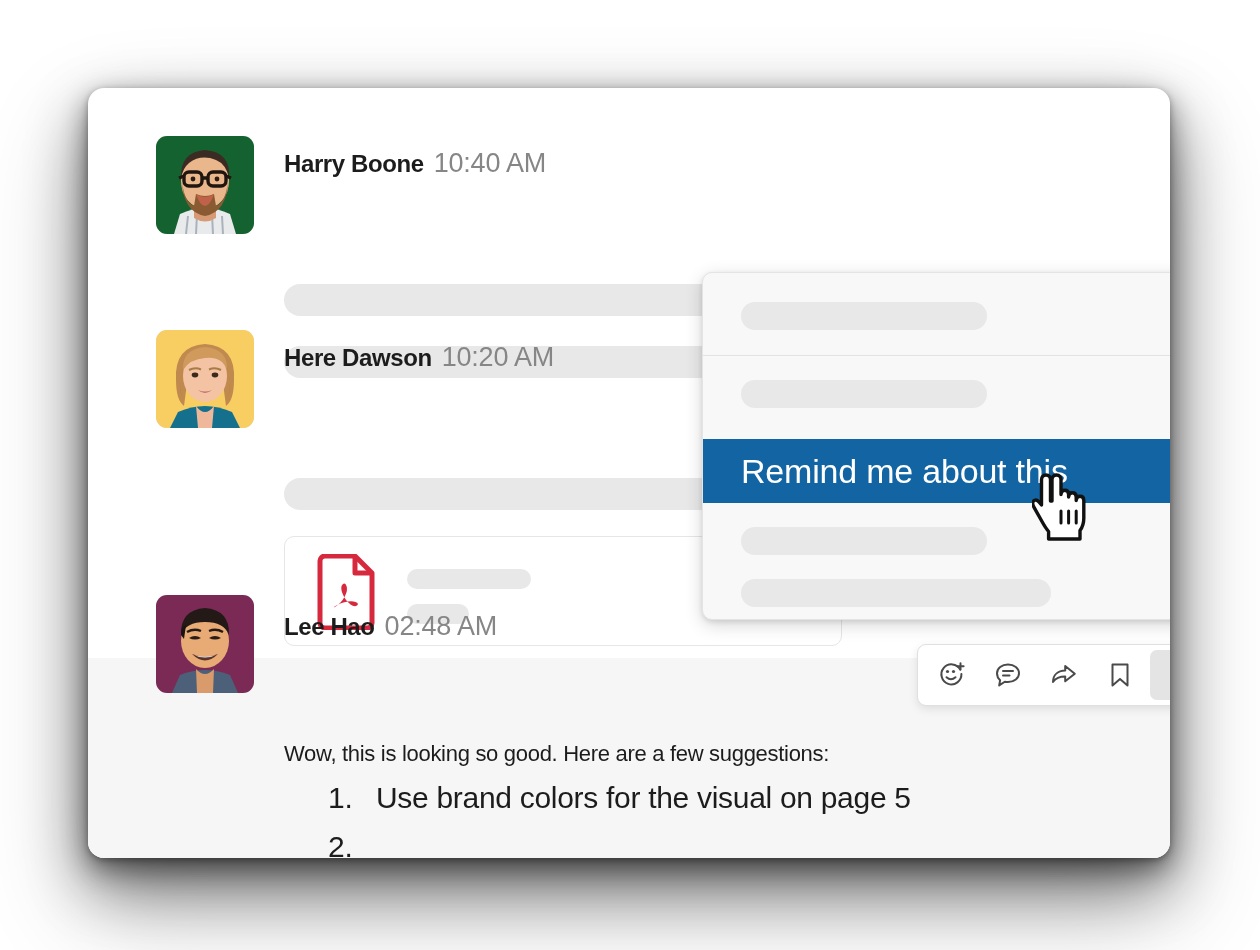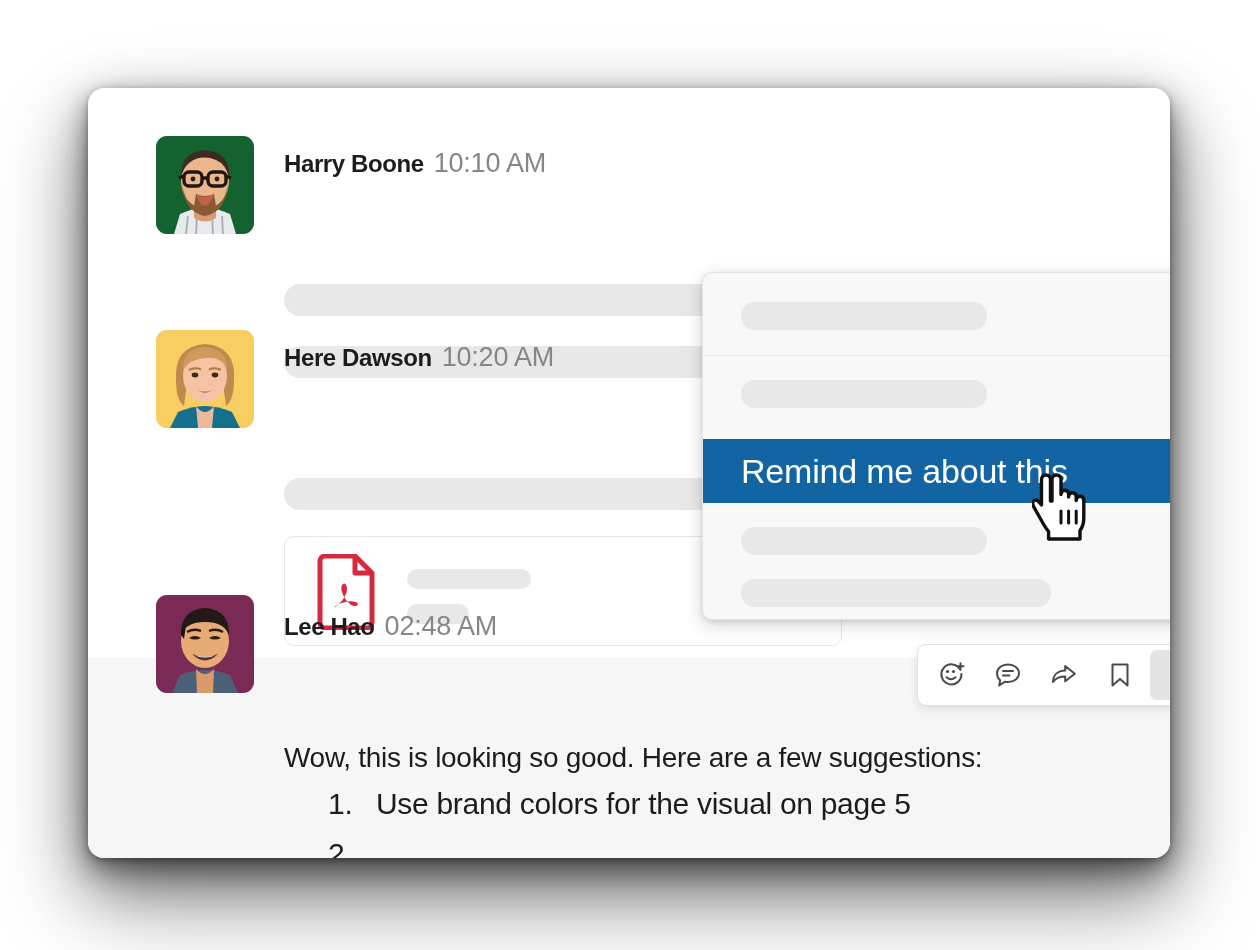--- a/index.html
+++ b/index.html
@@ -116,21 +116,21 @@
   }
 
   
   #lee-body {
     position: absolute;
     left: 196px;
     top: 654px;
     width: 880px;
   }
   .body-line {
-    font-size: 28px;
+    font-size: 22px;
     color: #1d1c1d;
     letter-spacing: -0.3px;
     line-height: 1.12;
   }
   #lee-list {
     margin: 14px 0 0 0;
     padding: 0;
     list-style: none;
   }
   #lee-list li {
@@ -265,21 +265,21 @@
             <rect x="28" y="36" width="18" height="14" rx="5"></rect>
             <rect x="52" y="36" width="18" height="14" rx="5"></rect>
             <path d="M46 42 h6"></path>
             <path d="M28 40 l-5 2 M70 40 l5 2"></path>
           </g>
           <circle cx="37" cy="43" r="2.4" fill="#2b1d14"></circle>
           <circle cx="61" cy="43" r="2.4" fill="#2b1d14"></circle>
         </svg>
       </div>
       <div class="msg-head" style="top:60px;">
-        <span class="author">Harry Boone</span><span class="timestamp">10:10 AM</span>
+        <span class="author">Harry Boone</span><span class="timestamp">10:40 AM</span>
       </div>
       <div class="bar" style="left:196px; top:196px; width:626px; height:32px;"></div>
       <div class="bar" style="left:196px; top:258px; width:626px; height:32px;"></div>
     </div>
 
     <div class="msg" style="top:0;">
       <div class="avatar" style="top:242px;">
         <svg viewBox="0 0 98 98" xmlns="http://www.w3.org/2000/svg" aria-hidden="true">
           <rect width="98" height="98" fill="#f8ce63"></rect>
 

